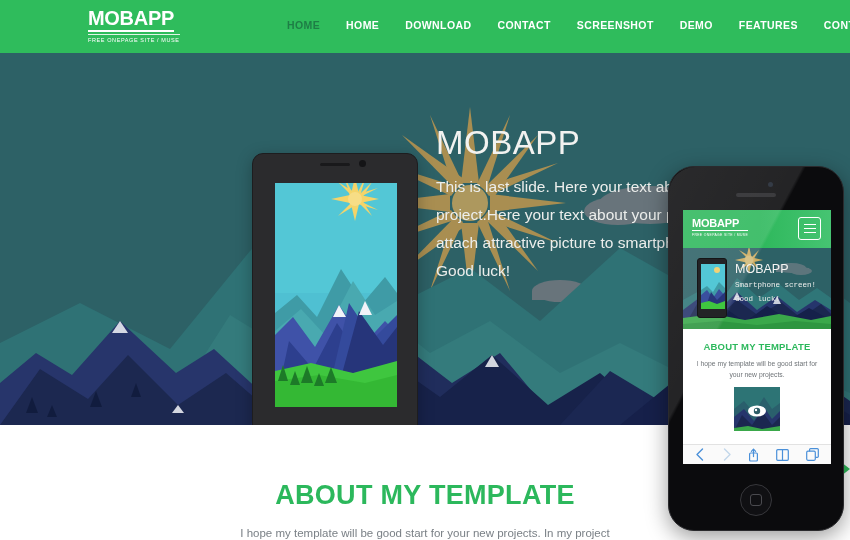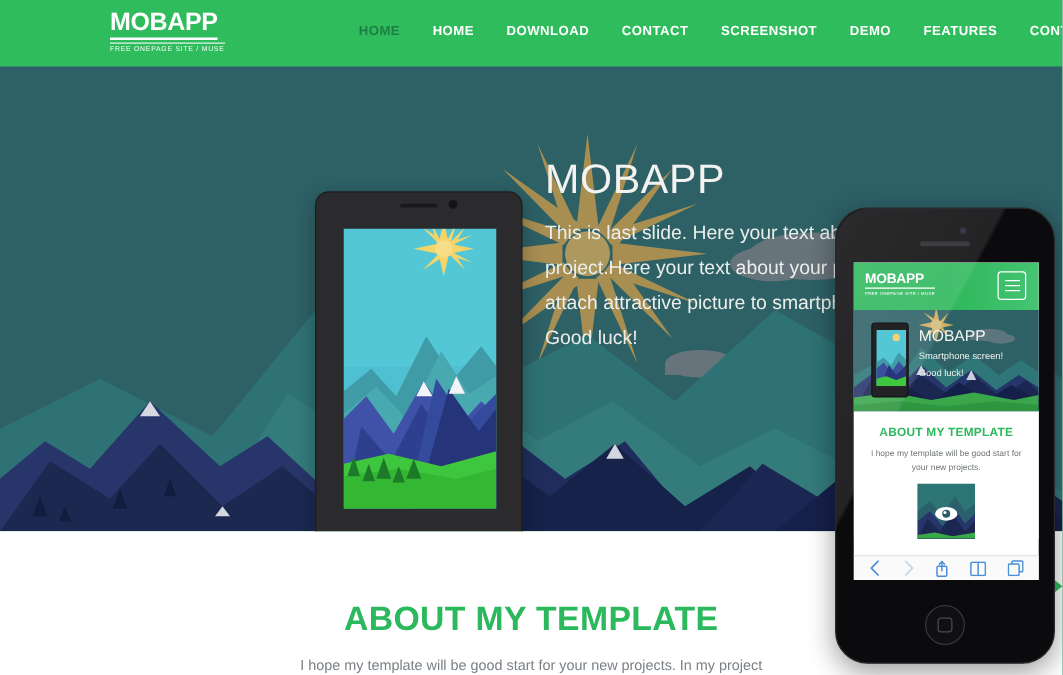--- a/index.html
+++ b/index.html
@@ -2,21 +2,21 @@
 <html><head>
 <meta charset="utf-8">
 <style>
   * { margin:0; padding:0; box-sizing:border-box; }
   html,body { width:850px; height:540px; overflow:hidden; }
   body {
     font-family:"Liberation Sans", sans-serif;
     background:#ffffff;
     position:relative;
   }
-  .page { position:relative; width:850px; height:540px; overflow:hidden; background:#86efac;padding-left:48px; }
+  .page { position:relative; width:850px; height:540px; overflow:hidden; background:#14532d;padding-left:48px; }
 
   
   .header {
     position:absolute; top:0; left:0; width:850px; height:53px;
     background:#2fbc5c; z-index:40;
     display:flex; align-items:center;
   }
   .logo-wrap { position:absolute; left:88px; top:8px; }
   .logo-main {
     font-size:20px; font-weight:bold; color:#ffffff;
@@ -138,21 +138,21 @@
   .is-mini-phone {
     position:absolute; left:14px; top:10px; width:30px; height:60px;
     background:#232326; border-radius:3px; z-index:3; border:0.5px solid #151517;
   }
   .is-mini-screen {
     position:absolute; top:5px; left:3px; width:24px; height:45px; overflow:hidden;
   }
   .is-mini-screen svg { width:24px; height:45px; }
   .is-hero-txt { position:absolute; left:52px; top:14px; z-index:3; }
   .is-hero-title { font-size:12.5px; color:#f4f4f2; line-height:15px; }
-  .is-hero-l1, .is-hero-l2 { font-size:7.5px; color:#eeeeec; line-height:12px; margin-top:2px; }
+  .is-hero-l1, .is-hero-l2 { font-size:7.5px; color:#eeeeec; line-height:12px; margin-top:2px;font-family:Liberation Mono, monospace; }
 
   
   .is-about { background:#fff; padding-top:12px; text-align:center; }
   .is-about-title {
     font-size:9.5px; font-weight:bold; color:#2cb85c; letter-spacing:.2px;
   }
   .is-about-p { font-size:6.8px; color:#6f7478; line-height:11px; margin-top:6px; padding:0 11px; }
   .is-thumb {
     width:46px; height:44px; margin:7px auto 0; overflow:hidden; position:relative;
     background:#2d7070;

